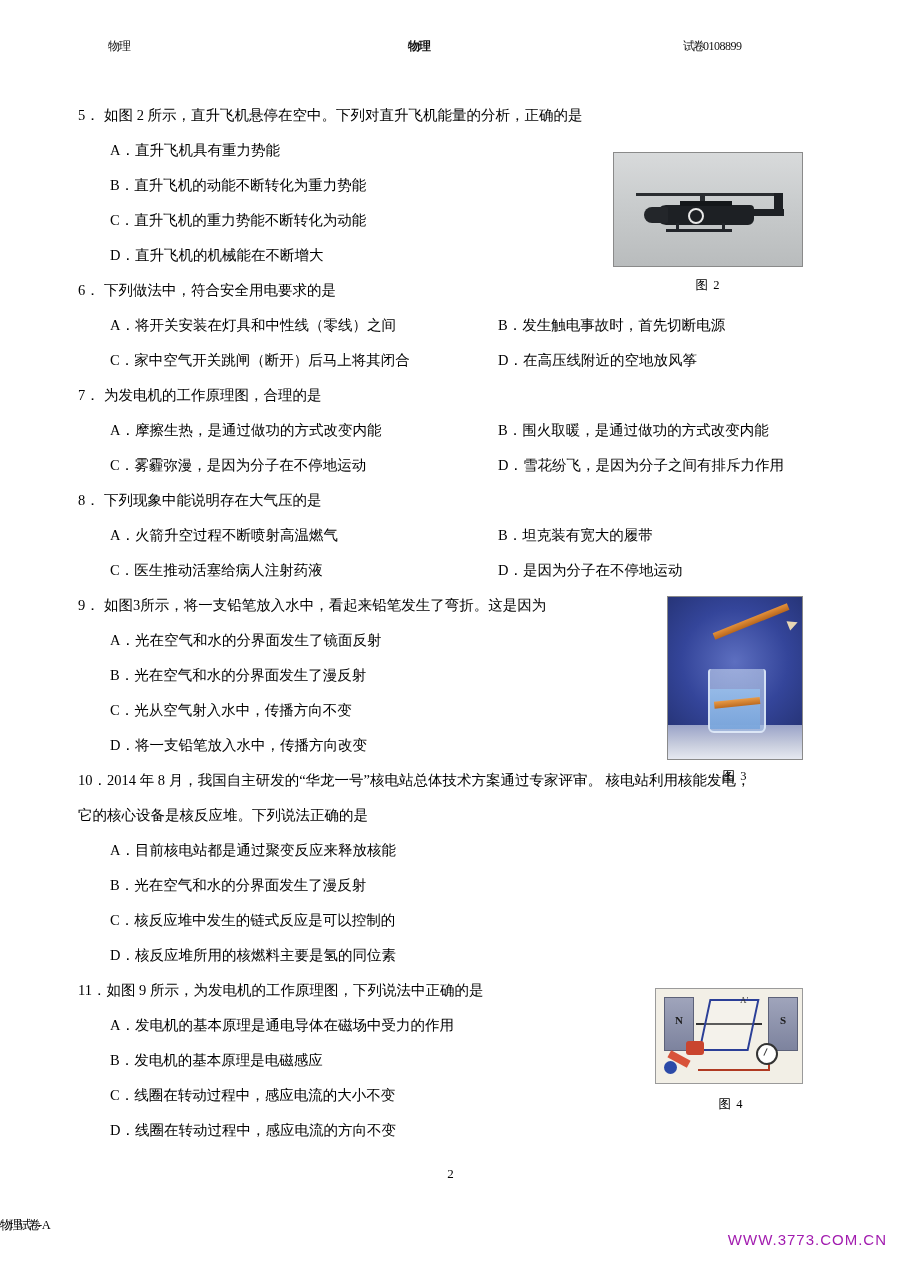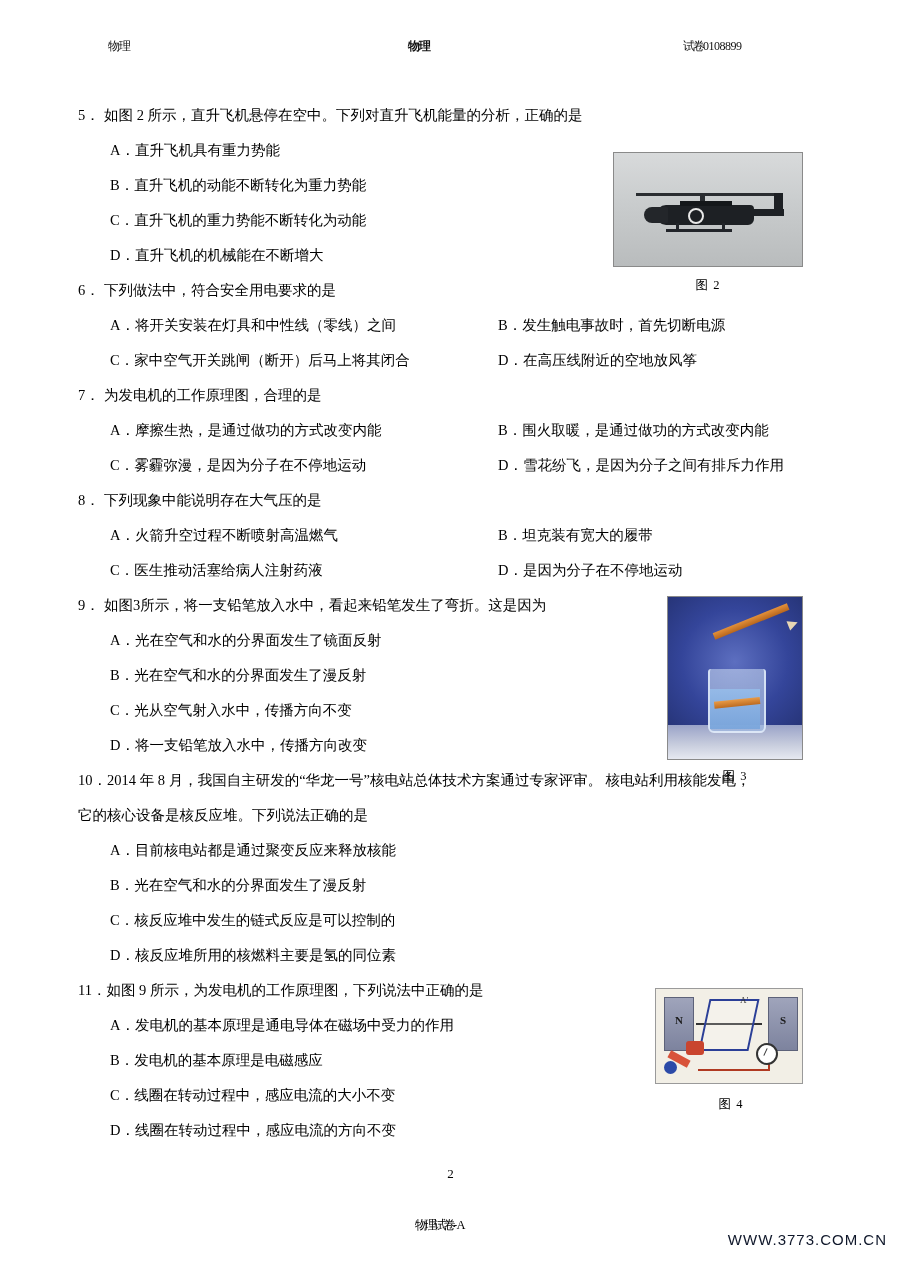--- a/index.html
+++ b/index.html
@@ -359,21 +359,20 @@
     position: absolute;
     left: 0; width: 901px;
     top: 1166px;
     text-align: center;
     font-size: 13px;
   }
   .footcode {
     position: absolute;
     left: 0; width: 880px;
     top: 1217px;
-    text-align: center;
     font-size: 12.5px;
     letter-spacing: -0.5px;
   }
   .footcode .ovl { letter-spacing: -3px; }
 
   
   .wm {
     position: absolute;
     right: 14px;
     bottom: 28px;
@@ -386,21 +385,21 @@
     font-size: 31px;
     color: #2f8f3c;
     letter-spacing: 0px;
   }
   .wm .wm1 .cn {
     color: #2f8f3c;
   }
   .wm .wm2 {
     font-family: "Liberation Sans", sans-serif;
     font-size: 15px;
-    color: #0f172a;
+    color: #a21caf;
     letter-spacing: 1px;
     margin-top: 3px;
   }
 </style>
 </head>
 <body>
 
 <div class="page">
 
   <div class="hdr">

